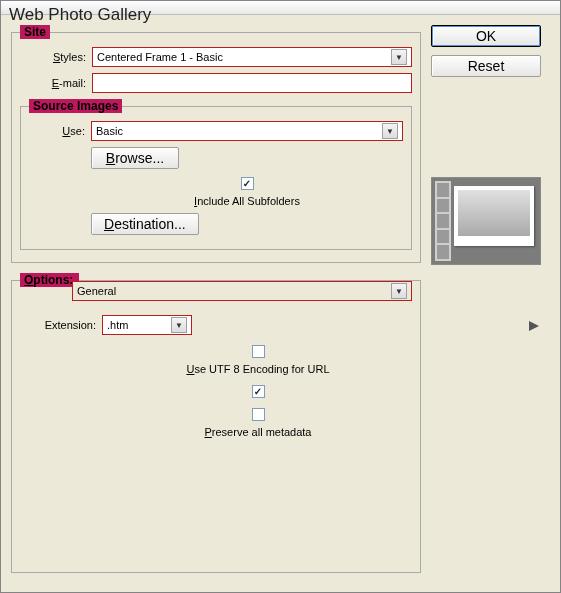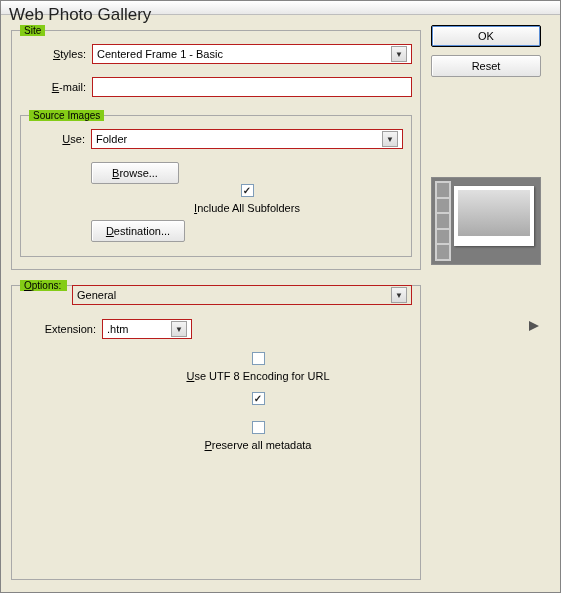--- a/index.html
+++ b/index.html
@@ -40,28 +40,29 @@
     gap: 8px;
   }
   fieldset.group {
     border: 1px solid #a9a9a9;
     margin: 0 0 10px 0;
     padding: 8px 8px 12px 8px;
     position: relative;
   }
   fieldset.group > legend {
     padding: 0 4px;
-    font-size: 10px;
+    font-size: 12px;
     color: #000;
-    background: #84cc16;
+    background: #be185d;
+    font-weight: bold;
   }
   .row {
     display: flex;
     align-items: center;
-    margin-bottom: 13px;
+    margin-bottom: 6px;
     gap: 4px;
   }
   .lbl {
     width: 68px;
     text-align: right;
     padding-right: 2px;
   }
   .lbl-narrow {
     width: 58px;
     text-align: right;
@@ -91,21 +92,21 @@
     font-size: 8px;
     color: #333;
   }
   .btn {
     height: 22px;
     min-width: 80px;
     padding: 0 12px;
     background: linear-gradient(#fefefe, #e6e6e6);
     border: 1px solid #9e9e9e;
     border-radius: 2px;
-    font-size: 11px;
+    font-size: 14px;
     cursor: default;
     display: inline-flex;
     align-items: center;
     justify-content: center;
     box-shadow: inset 1px 1px 0 #fff;
   }
   .btn.wide { width: 100%; }
   .btn.default {
     border: 1px solid #000;
     box-shadow: 0 0 0 1px #5a8ed6 inset, inset 2px 2px 0 #fff;
@@ -126,21 +127,21 @@
     background: #fff;
     display: inline-flex;
     align-items: center;
     justify-content: center;
     font-size: 10px;
     line-height: 1;
     color: #222;
     cursor: default;
   }
   .chk.checked::after { content: "✓"; font-weight: bold; }
-  .indent-btn { margin-left: 72px; }
+  .indent-btn { margin-left: 72px; margin-bottom: 8px; }
   .options-group { height: 300px; }
   .thumb-preview {
     margin-top: 92px;
     width: 110px;
     height: 88px;
     background: #7c7c7c;
     border: 1px solid #8a8a8a;
     position: relative;
   }
   .thumb-strip {
@@ -200,21 +201,21 @@
             <span></span>
           </div>
         </div>
 
         <fieldset class="group" style="margin-top:4px;margin-bottom:0;">
           <legend>Source Images</legend>
 
           <div class="row">
             <div class="lbl-narrow"><span class="underline">U</span>se:</div>
             <div class="combo">
-              <span>Folder</span>
+              <span>Basic</span>
               <span class="arrow">▼</span>
             </div>
           </div>
 
           <div class="indent-btn" style="margin-left:62px;">
             <div class="btn" style="min-width:88px;">
                 <span><span class="underline">B</span>rowse...</span>
               </div>
           </div>
 
@@ -253,21 +254,21 @@
 
         <div class="chk-row narrow" style="margin-left:84px;margin-top:10px;">
           <span class="chk"></span>
           <span><span class="underline">U</span>se UTF 8 Encoding for URL</span>
         </div>
 
         <div class="chk-row narrow" style="margin-left:84px;margin-top:10px;">
           <span class="chk checked"></span>
         </div>
 
-        <div class="chk-row narrow" style="margin-left:84px;margin-top:16px;">
+        <div class="chk-row narrow" style="margin-left:84px;margin-top:10px;">
           <span class="chk"></span>
           <span><span class="underline">P</span>reserve all metadata</span>
         </div>
       </fieldset>
 
     </div>
 
     <div class="right-col">
       <div class="btn wide default">
         <span>OK</span>

